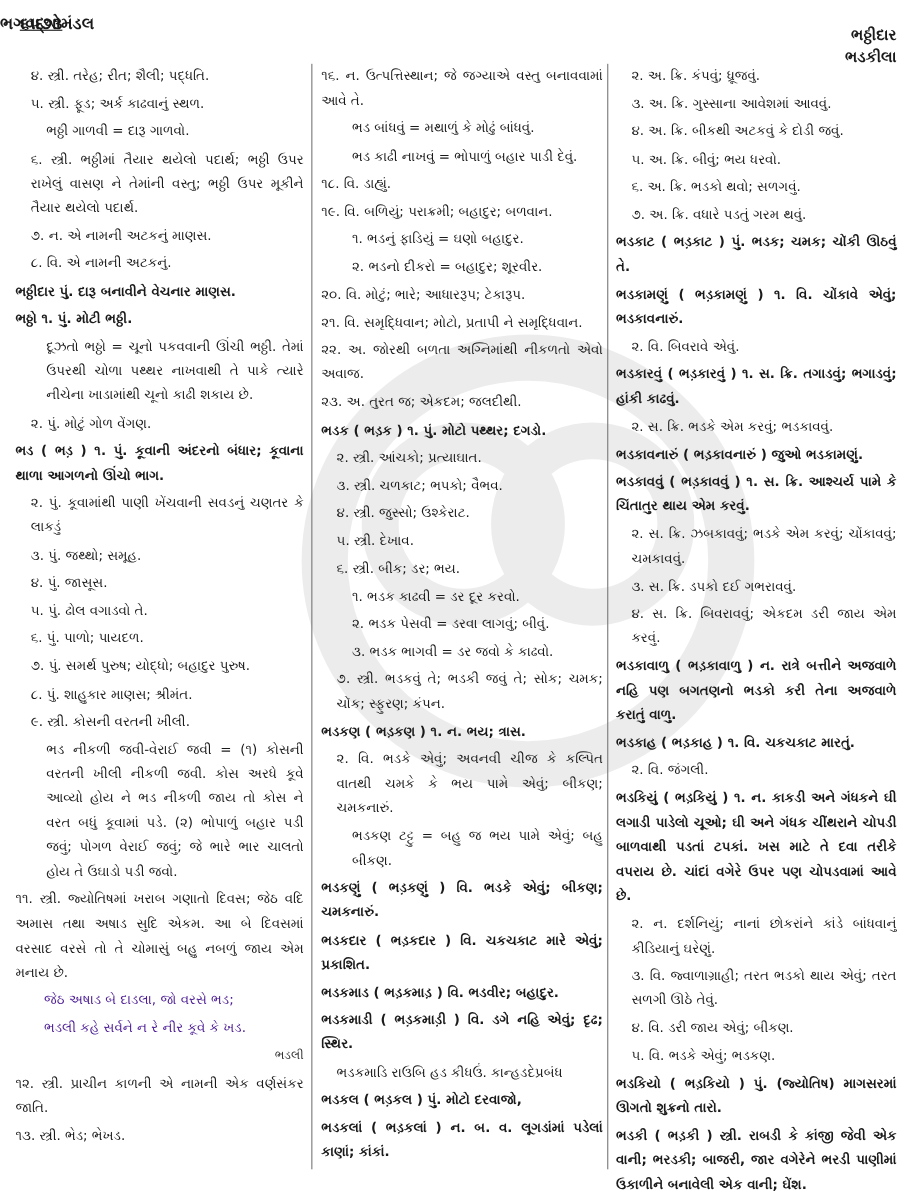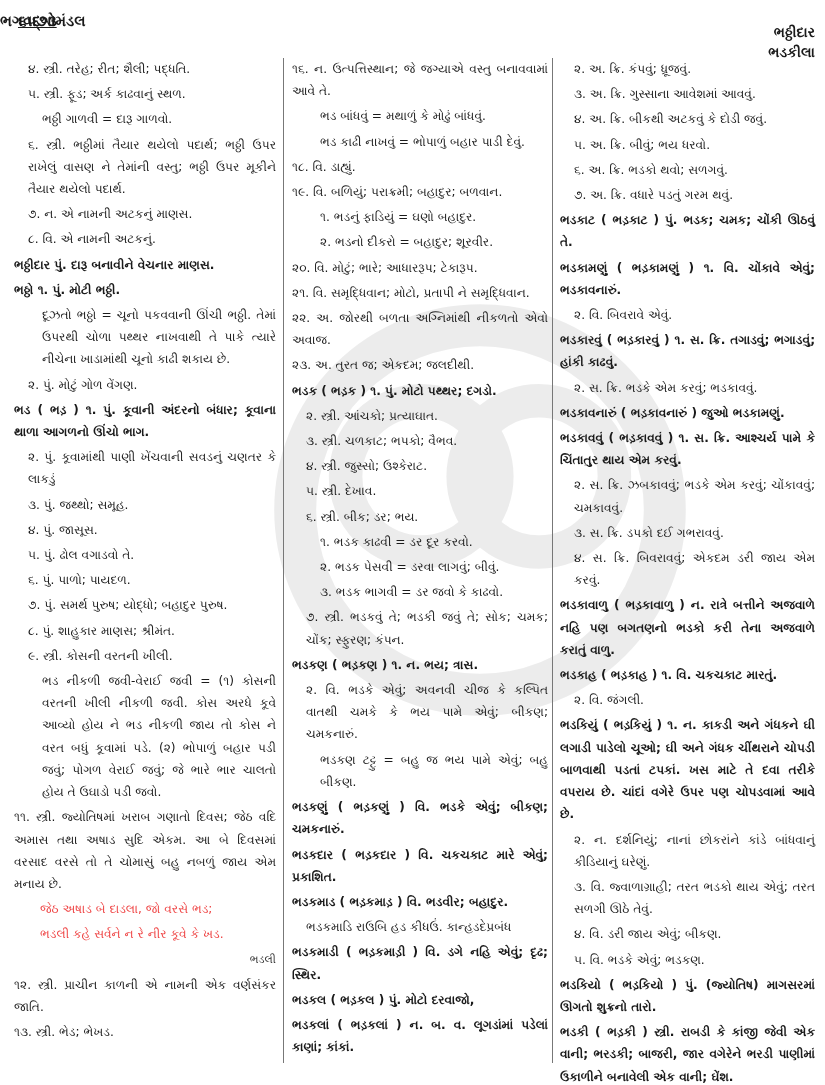--- a/index.html
+++ b/index.html
@@ -13,21 +13,21 @@
   .col { position:absolute; top:58px; font-size:12.2px; line-height:22.2px; }
   .col1 { left:14px; width:262px; }
   .col2 { left:292px; width:256px; }
   .col3 { left:560px; width:255px; }
   .divider { position:absolute; top:58px; height:1005px; width:1px; background:#777; }
   .entry { margin-bottom:3px; text-align:justify; }
   .line { display:block; white-space:normal; }
   .ind1 { padding-left:14px; }
   .ind2 { padding-left:28px; }
   .hw { font-weight:bold; }
-  .ex { padding-left:26px; color:#ef4444; }
+  .ex { padding-left:26px; color:#4c1d95; }
   .src { text-align:right; font-size:11px; color:#333; }
 </style>
 </head>
 <body>
 
 <svg class="watermark" viewBox="0 0 100 100">
   <circle cx="50" cy="50" r="44" fill="none" stroke="#000" stroke-width="10"></circle>
   <circle cx="36" cy="42" r="18" fill="none" stroke="#000" stroke-width="8"></circle>
   <circle cx="64" cy="42" r="18" fill="none" stroke="#000" stroke-width="8"></circle>
 </svg>
@@ -93,22 +93,22 @@
     <div class="entry line ind2">૧. ભડક કાઢવી = ડર દૂર કરવો.</div>
     <div class="entry line ind2">૨. ભડક પેસવી = ડરવા લાગવું; બીવું.</div>
     <div class="entry line ind2">૩. ભડક ભાગવી = ડર જવો કે કાઢવો.</div>
     <div class="entry line ind1">૭. સ્ત્રી. ભડકવું તે; ભડકી જવું તે; સોક; ચમક; ચોંક; સ્ફુરણ; કંપન.</div>
     <div class="entry line hw">ભડકણ ( ભડ઼કણ ) ૧. ન. ભય; ત્રાસ.</div>
     <div class="entry line ind1">૨. વિ. ભડકે એવું; અવનવી ચીજ કે કલ્પિત વાતથી ચમકે કે ભય પામે એવું; બીકણ; ચમકનારું.</div>
     <div class="entry line ind2">ભડકણ ટટ્ટુ = બહુ જ ભય પામે એવું; બહુ બીકણ.</div>
     <div class="entry line hw">ભડકણું ( ભડ઼કણું ) વિ. ભડકે એવું; બીકણ; ચમકનારું.</div>
     <div class="entry line hw">ભડકદાર ( ભડ઼કદાર ) વિ. ચકચકાટ મારે એવું; પ્રકાશિત.</div>
     <div class="entry line hw">ભડકમાડ ( ભડ઼કમાડ઼ ) વિ. ભડવીર; બહાદુર.</div>
+    <div class="entry line hw">ભડકમાડી ( ભડ઼કમાડ઼ી ) વિ. ડગે નહિ એવું; દૃઢ; સ્થિર.</div>
     <div class="entry line ind1">ભડકમાડિ રાઉબિ હડ કીધઉં.      કાન્હડદેપ્રબંધ</div>
-    <div class="entry line hw">ભડકમાડી ( ભડ઼કમાડ઼ી ) વિ. ડગે નહિ એવું; દૃઢ; સ્થિર.</div>
     <div class="entry line hw">ભડકલ ( ભડ઼કલ ) પું. મોટો દરવાજો,</div>
     <div class="entry line hw">ભડકલાં ( ભડ઼કલાં ) ન. બ. વ. લૂગડાંમાં પડેલાં કાણાં; કાંકાં.</div>
   </div>
 <div class="col col3">
     <div class="entry line ind1">૨. અ. ક્રિ. કંપવું; ધ્રૂજવું.</div>
     <div class="entry line ind1">૩. અ. ક્રિ. ગુસ્સાના આવેશમાં આવવું.</div>
     <div class="entry line ind1">૪. અ. ક્રિ. બીકથી અટકવું કે દોડી જવું.</div>
     <div class="entry line ind1">૫. અ. ક્રિ. બીવું; ભય ધરવો.</div>
     <div class="entry line ind1">૬. અ. ક્રિ. ભડકો થવો; સળગવું.</div>
     <div class="entry line ind1">૭. અ. ક્રિ. વધારે પડતું ગરમ થવું.</div>

